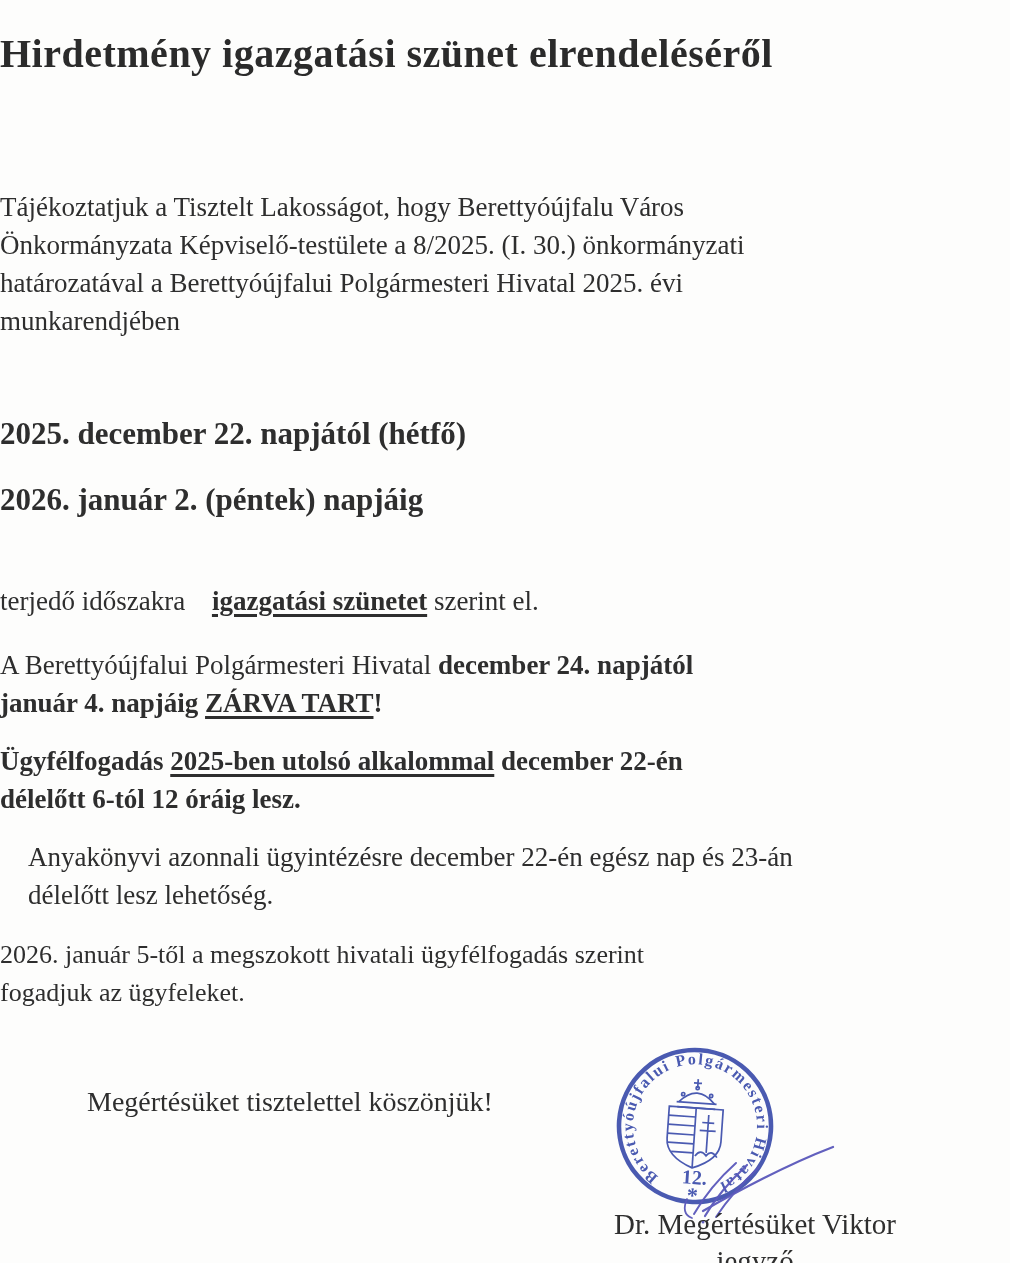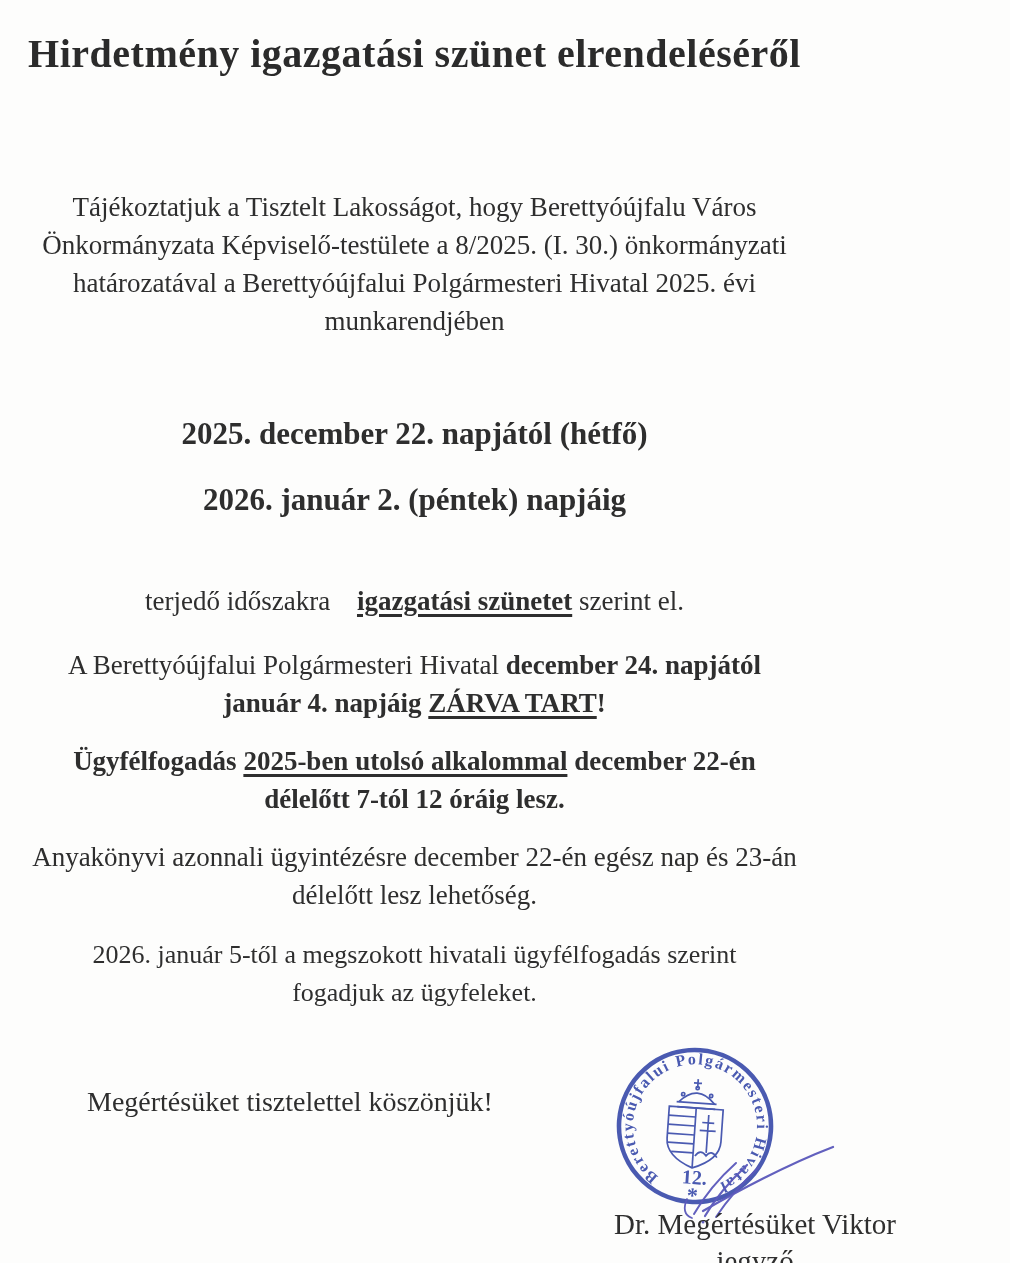--- a/index.html
+++ b/index.html
@@ -4,33 +4,33 @@
 <style>
   html,body{margin:0;padding:0;}
   body{
     width:1010px;height:1263px;overflow:hidden;
     background:#fdfdfc;
     font-family:"Liberation Serif","DejaVu Serif",serif;
     color:#2e2e2e;
     position:relative;
   }
   .page{position:absolute;inset:0;}
-  .blk{position:absolute;left:0;width:829px;text-align:center;}
+  .blk{position:absolute;left:0;width:829px;}
   .title{
     top:30px;font-size:40px;font-weight:bold;letter-spacing:.5px;
     margin:0;color:#2b2b2b;
   }
   .intro{top:188px;font-size:27px;line-height:38px;}
   .period{font-size:31px;font-weight:bold;}
   .period1{top:416px;}
   .period2{top:482px;}
   .decree{top:586px;font-size:27px;}
   .closure{top:646px;font-size:27px;line-height:38px;}
   .reception{top:742px;font-size:27px;line-height:38px;font-weight:bold;}
-  .registry{top:838px;font-size:27px;line-height:38px;}
+  .registry{top:838px;font-size:27px;line-height:38px;padding-left:28px;}
   .resume{top:936px;font-size:26px;line-height:38px;}
   .thanks{
     position:absolute;left:62px;top:1086px;
     font-size:28px;text-align:left;margin-left:25px;
   }
   .bu{font-weight:bold;text-decoration:underline;text-decoration-thickness:2.5px;text-underline-offset:4px;margin-left:20px;}
   .u{text-decoration:underline;text-decoration-thickness:2.5px;text-underline-offset:4px;}
   b{font-weight:bold;}
   .stamp-sig{
     position:absolute;left:595px;top:1020px;width:310px;height:210px;
@@ -60,21 +60,21 @@
 
   <div class="blk decree"><span>terjedő időszakra </span><span class="bu">igazgatási szünetet</span><span> szerint el.</span></div>
 
   <div class="blk closure">
     <div><span>A Berettyóújfalui Polgármesteri Hivatal </span><b>december 24. napjától</b></div>
     <div><b>január 4. napjáig </b><b class="u">ZÁRVA TART</b><b>!</b></div>
   </div>
 
   <div class="blk reception">
     <div><span>Ügyfélfogadás </span><span class="u">2025-ben utolsó alkalommal</span><span> december 22-én</span></div>
-    <div>délelőtt 7-tól 12 óráig lesz.</div>
+    <div>délelőtt 6-tól 12 óráig lesz.</div>
   </div>
 
   <div class="blk registry">
     <div>Anyakönyvi azonnali ügyintézésre december 22-én egész nap és 23-án</div>
     <div>délelőtt lesz lehetőség.</div>
   </div>
 
   <div class="blk resume">
     <div>2026. január 5-től a megszokott hivatali ügyfélfogadás szerint</div>
     <div>fogadjuk az ügyfeleket.</div>

